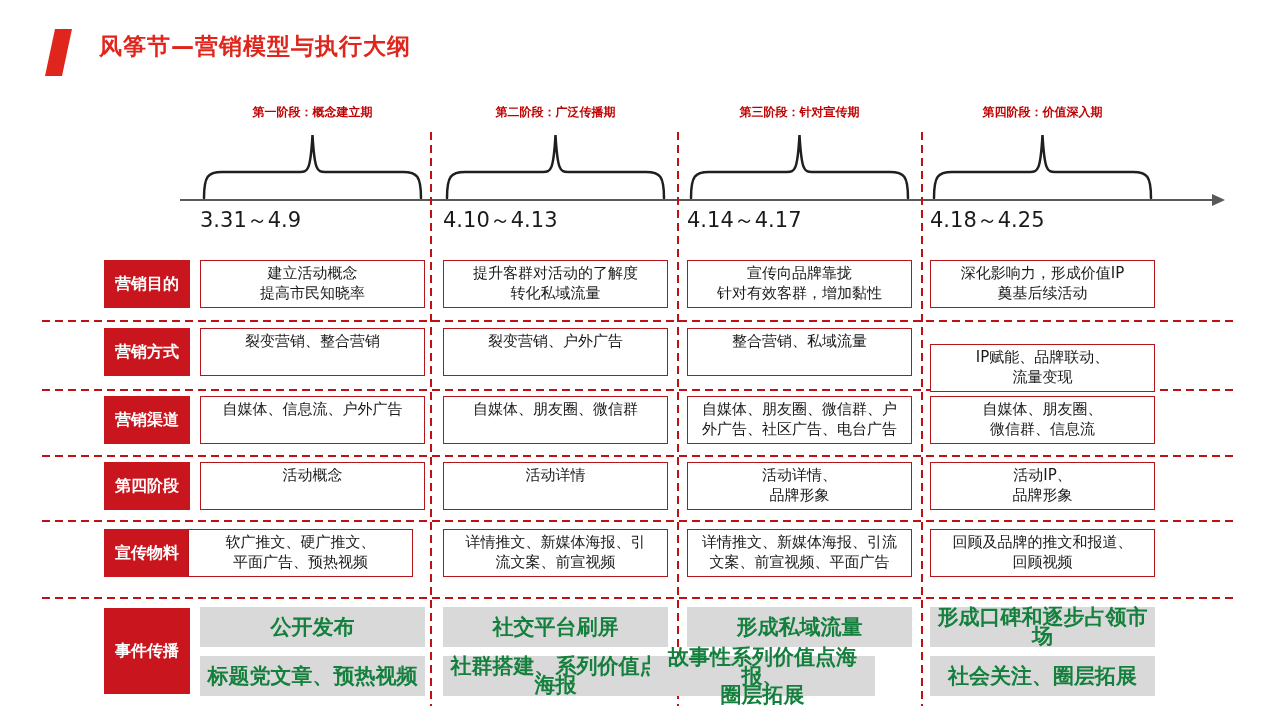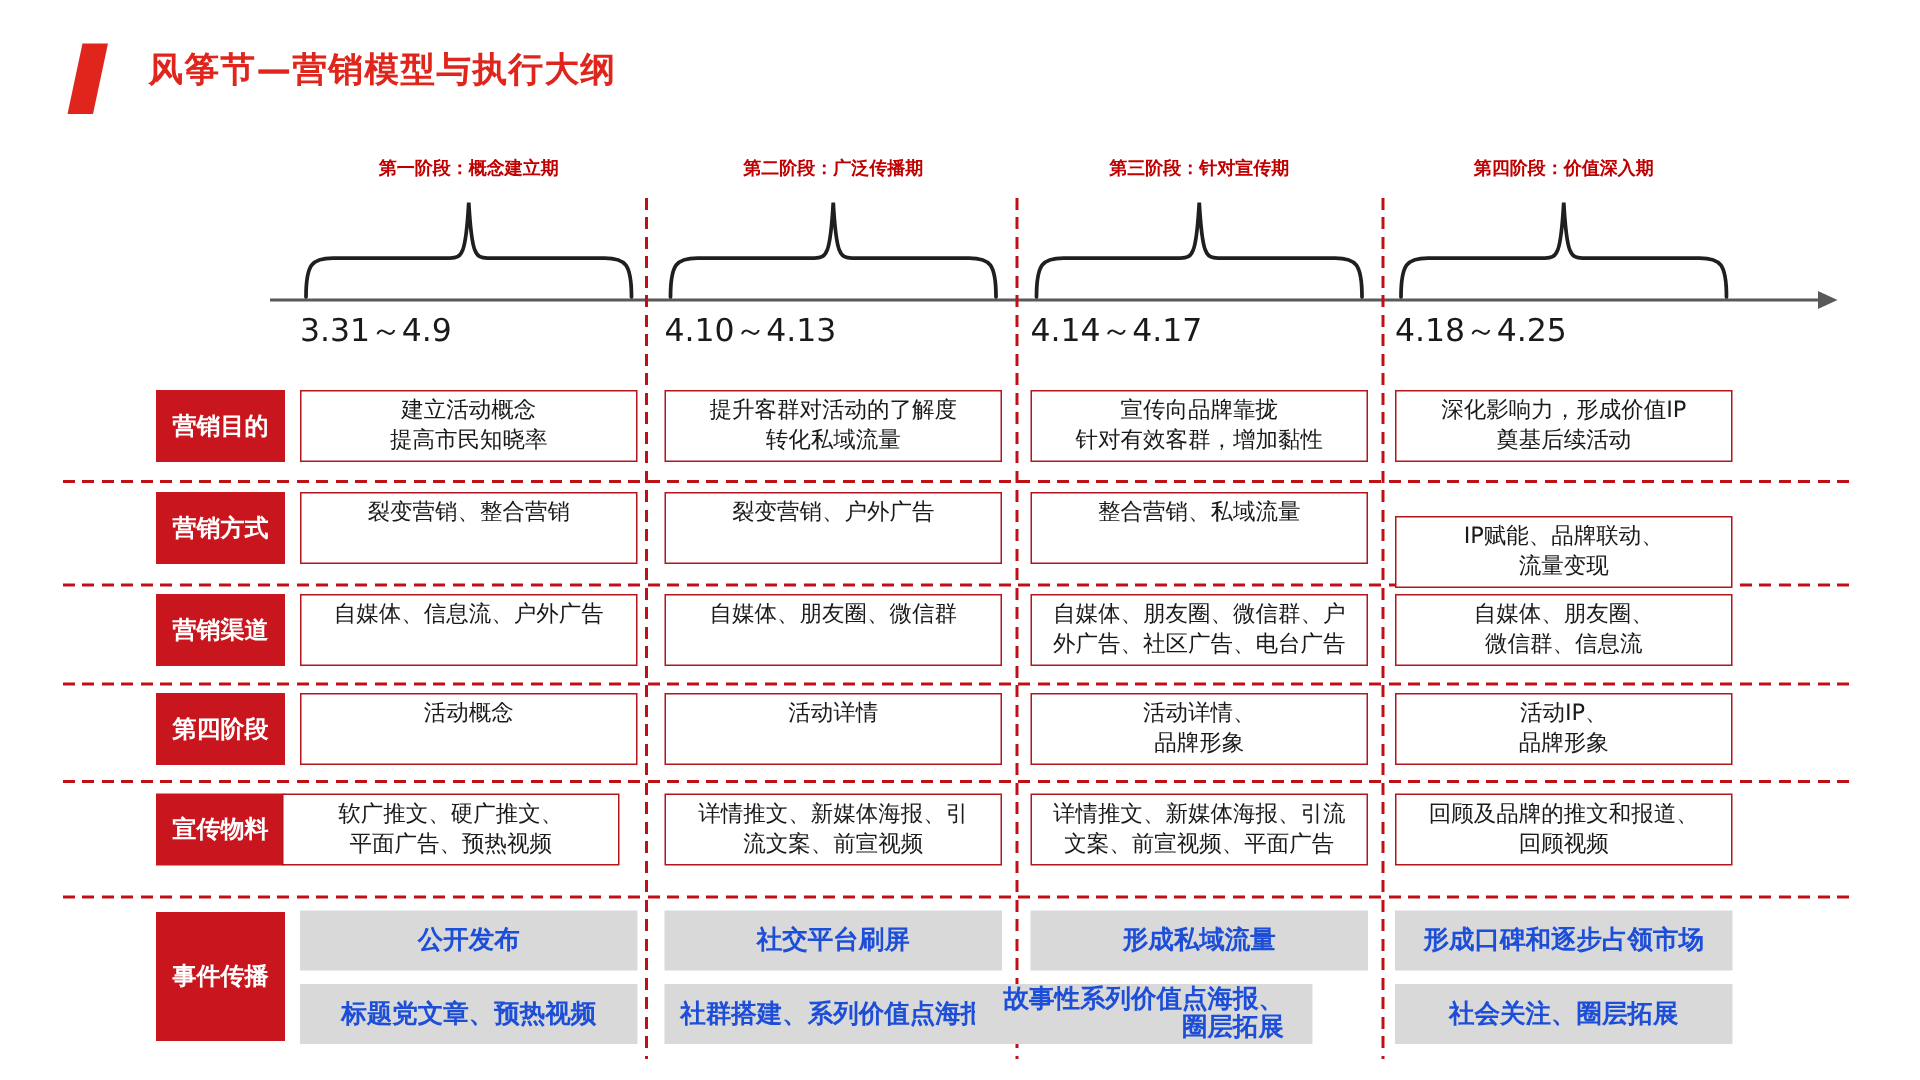--- a/index.html
+++ b/index.html
@@ -15,22 +15,22 @@
   .date{position:absolute;top:206px;width:225px;text-align:left;font-size:21px;color:#1a1a1a;}
   .vdash{position:absolute;top:132px;width:2px;height:574px;
          background:repeating-linear-gradient(to bottom,#bf1016 0 8px,transparent 8px 13px);}
   .hdash{position:absolute;left:42px;width:1192px;height:2px;
          background:repeating-linear-gradient(to right,#bf1016 0 8px,transparent 8px 13px);}
   .row-label{position:absolute;left:104px;width:86px;height:48px;background:#c9151d;color:#ffffff;
              font-size:16px;font-weight:bold;display:flex;align-items:center;justify-content:center;white-space:nowrap;}
   .event-label{height:86px;}
   .cell{position:absolute;width:225px;height:48px;border:1.5px solid #b4151b;background:#ffffff;box-sizing:border-box;
         font-size:15px;line-height:20px;color:#1a1a1a;text-align:center;white-space:pre-line;padding-top:2px;}
-  .gray{position:absolute;width:225px;height:40px;background:#d9d9d9;color:#1d4ed8;font-size:17px;font-weight:bold;
-        display:flex;align-items:center;justify-content:center;text-align:right;white-space:pre-line;line-height:19px;}
+  .gray{position:absolute;width:225px;height:40px;background:#d9d9d9;color:#15803d;font-size:21px;font-weight:bold;
+        display:flex;align-items:center;justify-content:center;text-align:center;white-space:pre-line;line-height:19px;}
 </style>
 </head>
 <body>
 
 <div class="stage">
 
   <div class="accent-bar"></div>
   <div class="title">风筝节—营销模型与执行大纲</div>
 
   <div class="phase-name" style="left:200px">第一阶段：概念建立期</div>

